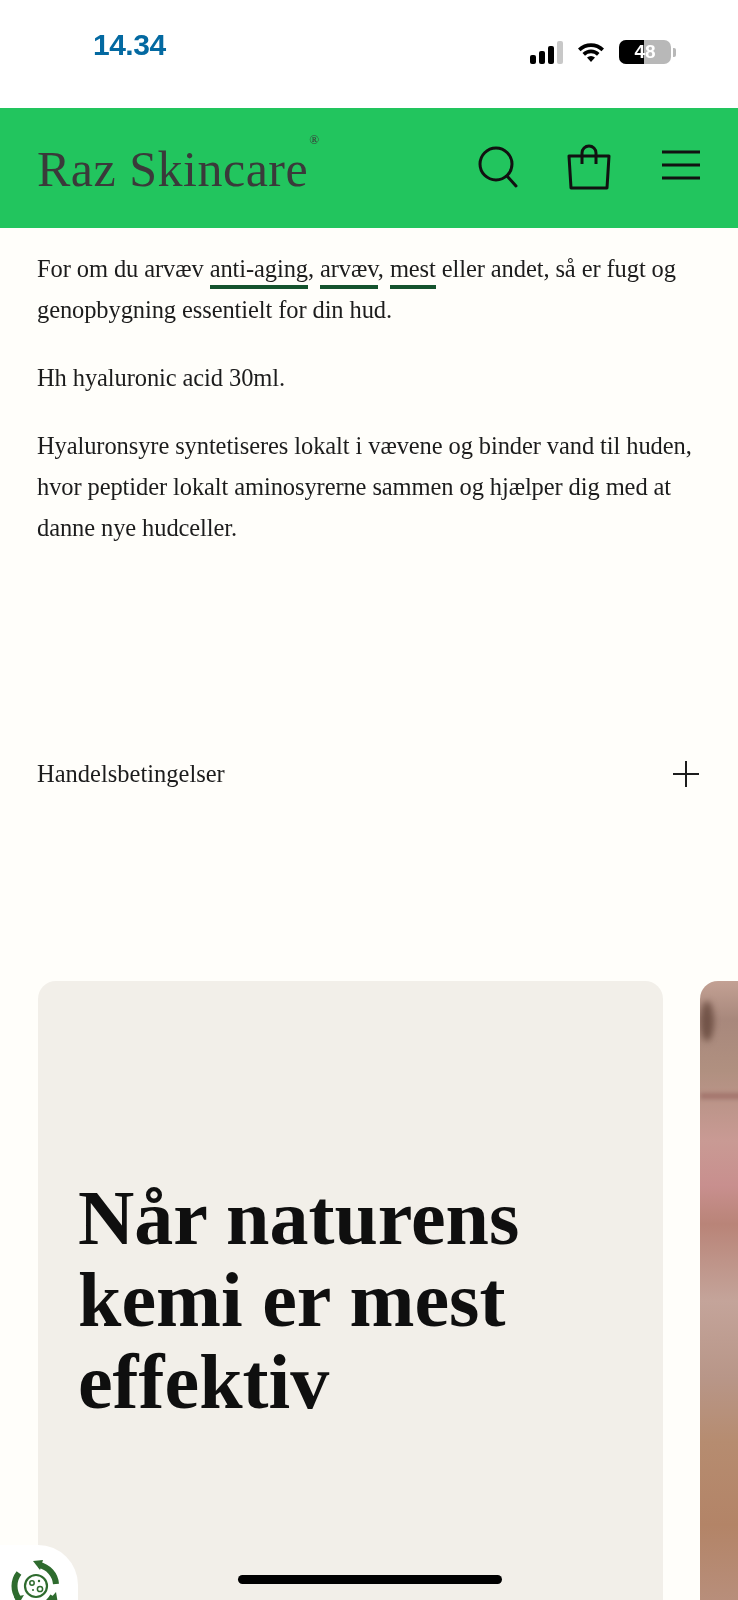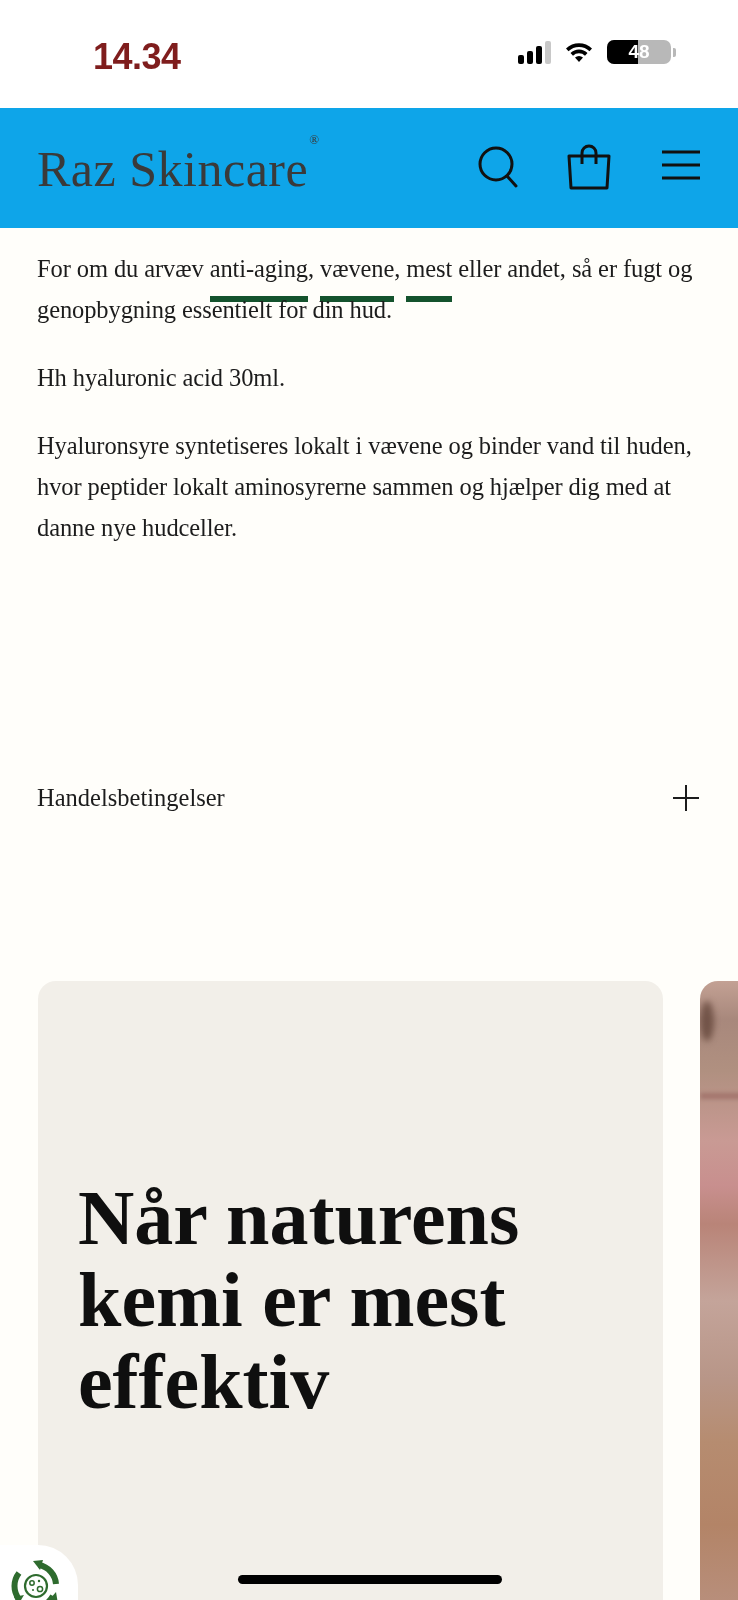--- a/index.html
+++ b/index.html
@@ -1,45 +1,45 @@
 <!DOCTYPE html>
 <html><head>
 <meta charset="utf-8">
 <style>
   * { box-sizing: border-box; margin: 0; padding: 0; }
   html, body { width: 738px; height: 1600px; overflow: hidden; background: #fffefa; }
   body { position: relative; font-family: "Liberation Serif", "DejaVu Serif", serif; color: #1c1c1c; }
 
   .status-bar { position: absolute; top: 0; left: 0; width: 738px; height: 108px; background: #ffffff; }
-  .status-time { position: absolute; left: 93px; top: 36px; font-family: "Liberation Sans", "DejaVu Sans", sans-serif; font-weight: 700; font-size: 36px; color: #7f1d1d; letter-spacing: -0.5px; }
+  .status-time { position: absolute; left: 93px; top: 28px; font-family: "Liberation Sans", "DejaVu Sans", sans-serif; font-weight: 700; font-size: 30px; color: #0369a1; letter-spacing: -0.5px; }
   .status-icons { position: absolute; right: 62px; top: 40px; display: flex; align-items: center; gap: 12px; }
   .signal { display: flex; align-items: flex-end; gap: 3px; height: 24px; }
   .signal span { display: block; width: 6px; background: #000; border-radius: 2px; }
   .signal span:nth-child(1) { height: 9px; }
   .signal span:nth-child(2) { height: 13px; }
   .signal span:nth-child(3) { height: 18px; }
   .signal span:nth-child(4) { height: 23px; background: #c8c8c8; }
-  .battery { position: relative; width: 64px; height: 24px; border-radius: 7px; background: #b8b8b8; overflow: hidden; display: flex; align-items: center; justify-content: center; }
+  .battery { position: relative; width: 52px; height: 24px; border-radius: 7px; background: #b8b8b8; overflow: hidden; display: flex; align-items: center; justify-content: center; }
   .battery .fill { position: absolute; left: 0; top: 0; bottom: 0; width: 48%; background: #000; }
   .battery .pct { position: relative; font-family: "Liberation Sans", "DejaVu Sans", sans-serif; font-weight: 700; font-size: 19px; color: #fff; }
   .battery-tip { width: 3px; height: 9px; background: #b8b8b8; border-radius: 0 2px 2px 0; margin-left: -10px; }
 
-  .site-header { position: absolute; top: 108px; left: 0; width: 738px; height: 120px; background: #0ea5e9; }
+  .site-header { position: absolute; top: 108px; left: 0; width: 738px; height: 120px; background: #22c55e; }
   .logo { position: absolute; left: 37px; top: 32px; font-family: "Liberation Serif", "DejaVu Serif", serif; font-size: 50px; color: #3a3a3a; letter-spacing: 0.5px; }
   .logo sup { font-size: 13px; position: relative; top: -24px; margin-left: 1px; }
   .hdr-icon { position: absolute; top: 36px; width: 48px; height: 48px; }
   .hdr-icon.search { left: 476px; }
   .hdr-icon.bag { left: 565px; }
   .hdr-icon.menu { left: 658px; }
 
   .content { position: absolute; left: 37px; top: 248px; width: 666px; }
   .content p { font-size: 24.5px; line-height: 41px; color: #1c1c1c; margin-bottom: 27px; letter-spacing: -0.1px; }
   .content p.p2 { margin-bottom: 27px; }
-  .content a { color: #1c1c1c; text-decoration: none; border-bottom: 6px solid #14532d; padding-bottom: 14px; }
-  .accordion { position: absolute; left: 37px; top: 776px; width: 666px; height: 44px; display: flex; align-items: center; justify-content: space-between; text-align: center; }
+  .content a { color: #1c1c1c; text-decoration: none; border-bottom: 4px solid #14532d; padding-bottom: 3px; }
+  .accordion { position: absolute; left: 37px; top: 752px; width: 666px; height: 44px; display: flex; align-items: center; justify-content: space-between; text-align: center; }
   .accordion-label { font-size: 24.5px; color: #1c1c1c; }
   .plus { width: 26px; height: 26px; position: relative; margin-right: 4px; }
   .plus::before, .plus::after { content: ""; position: absolute; background: #1c1c1c; }
   .plus::before { left: 12px; top: 0; width: 2px; height: 26px; }
   .plus::after { top: 12px; left: 0; width: 26px; height: 2px; }
 
   .card { position: absolute; left: 38px; top: 981px; width: 625px; height: 640px; background: #f2efe9; border-radius: 18px; }
   .card-title { position: absolute; left: 0; right: 0; top: 196px; text-align: left; font-family: "Liberation Serif", "DejaVu Serif", serif; font-size: 78px; line-height: 82px; color: #0f0f0f; padding: 0 40px; }
   .photo-card { position: absolute; left: 700px; top: 981px; width: 80px; height: 640px; border-radius: 18px; overflow: hidden;
     background: linear-gradient(180deg, #c3a194 0%, #a8887c 6%, #b09080 14%, #c99a94 25%, #c88f8e 32%, #b98478 38%, #c4a49a 50%, #b89688 62%, #b68c70 72%, #b38467 85%, #b99180 100%); }
@@ -90,21 +90,21 @@
   </svg>
 
   <svg class="hdr-icon menu" viewBox="0 0 48 48">
     <line x1="4" y1="8" x2="42" y2="8" stroke="#111" stroke-width="3"></line>
     <line x1="4" y1="21" x2="42" y2="21" stroke="#111" stroke-width="3"></line>
     <line x1="4" y1="34" x2="42" y2="34" stroke="#111" stroke-width="3"></line>
   </svg>
 </header>
 
 <main class="content">
-  <p class="p2"><span>For om du arvæv </span><a href="#">anti-aging</a><span>, </span><a href="#">vævene</a><span>, </span><a href="#">mest</a><span> eller andet, så er fugt og genopbygning essentielt for din hud.</span></p>
+  <p class="p2"><span>For om du arvæv </span><a href="#">anti-aging</a><span>, </span><a href="#">arvæv</a><span>, </span><a href="#">mest</a><span> eller andet, så er fugt og genopbygning essentielt for din hud.</span></p>
   <p>Hh hyaluronic acid 30ml.</p>
   <p>Hyaluronsyre syntetiseres lokalt i vævene og binder vand til huden, hvor peptider lokalt aminosyrerne sammen og hjælper dig med at danne nye hudceller.</p>
 </main>
 
 <div class="accordion">
   <span class="accordion-label">Handelsbetingelser</span>
   <span class="plus"></span>
 </div>
 
 <section class="card">

